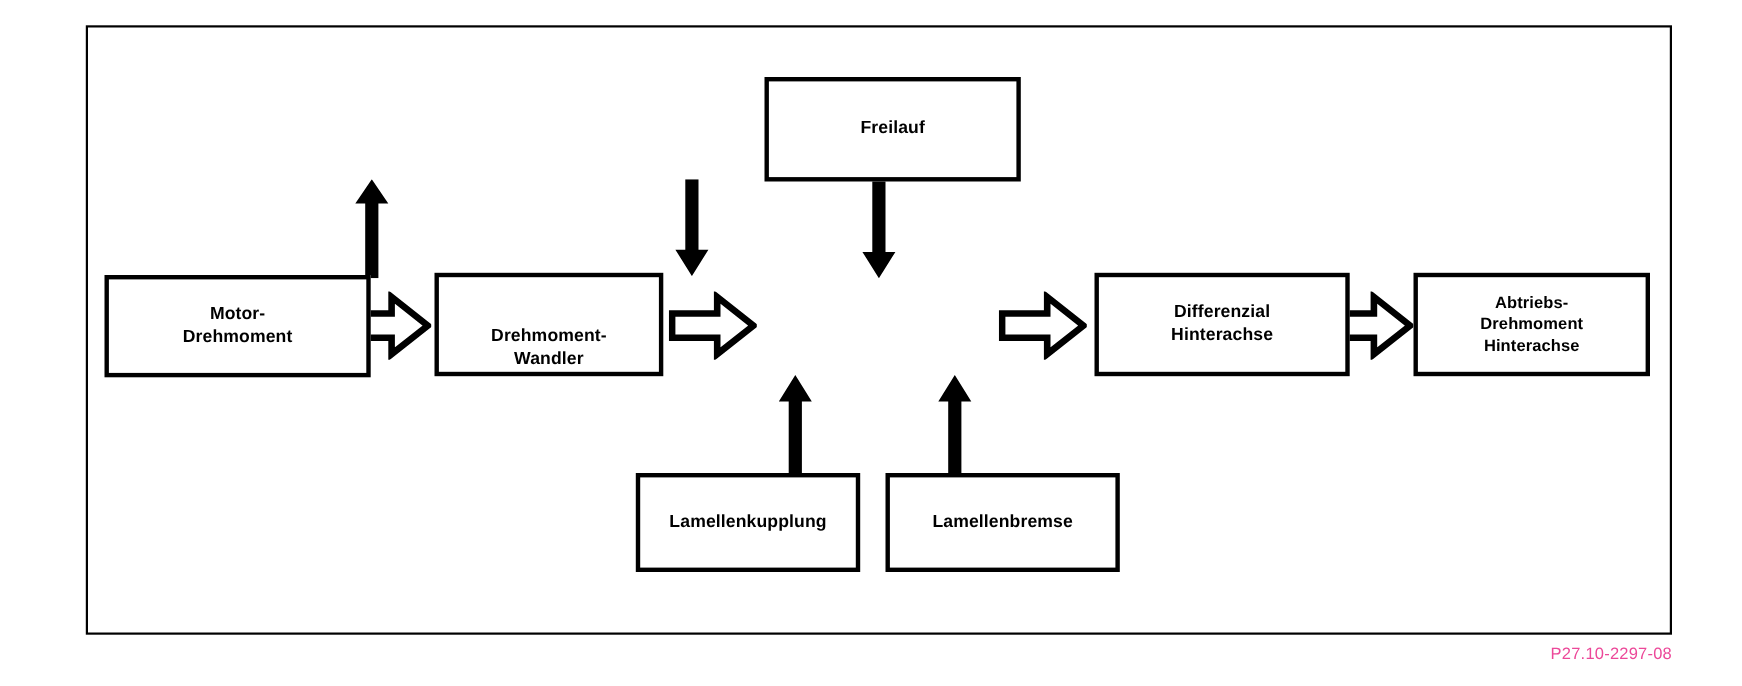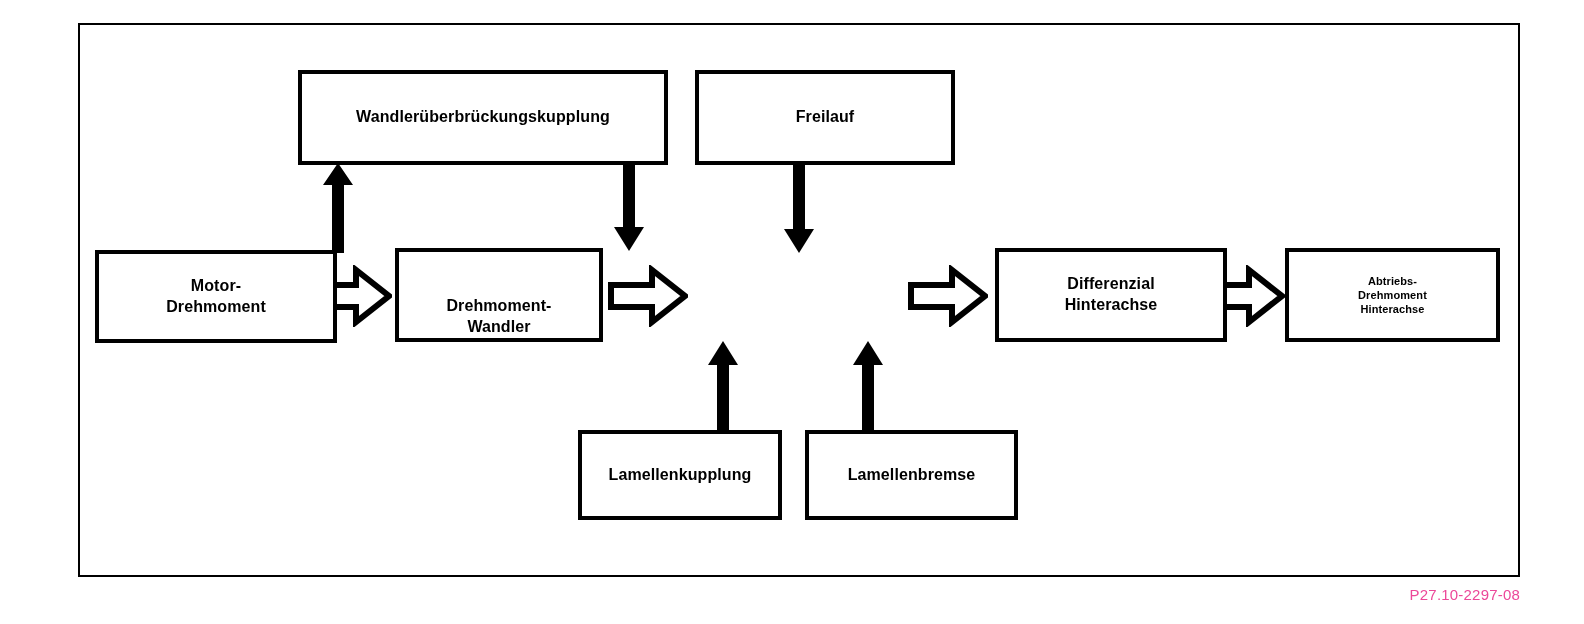--- a/index.html
+++ b/index.html
@@ -37,21 +37,21 @@
     align-items: center;
     justify-content: center;
     text-align: center;
     font-weight: bold;
     color: #000000;
     line-height: 1.30;
     letter-spacing: 0.1px;
     z-index: 5;
   }
   .node .label { display: block; padding: 0 4px; }
-  .fs15 { font-size: 11px; }
+  .fs15 { font-size: 15px; }
   .fs16 { font-size: 16px; }
   
   .solid-arrow {
     position: absolute;
     z-index: 4;
   }
   .solid-arrow svg { display: block; }
   
   .hollow-arrow {
     position: absolute;
@@ -70,25 +70,22 @@
     white-space: nowrap;
   }
 </style>
 </head>
 <body>
 
 <div id="canvas">
 
   <div id="outer-frame"></div>
 
-  <div class="node fs16" style="left:298px; top:70px; width:370px; height:95px;">
-    <span class="label">Wandlerüberbrückungskupplung</span>
-  </div>
 
-  <div class="node fs16" style="left:695px; top:70px; width:260px; height:95px;">
+  <div class="node fs16" style="left:695px; top:70px; width:233px; height:95px;">
     <span class="label">Freilauf</span>
   </div>
 
   <div class="node fs16" style="left:95px; top:250px; width:242px; height:93px;">
     <span class="label">
       <span>Motor-</span><br>
       <span>Drehmoment</span>
     </span>
   </div>
 

